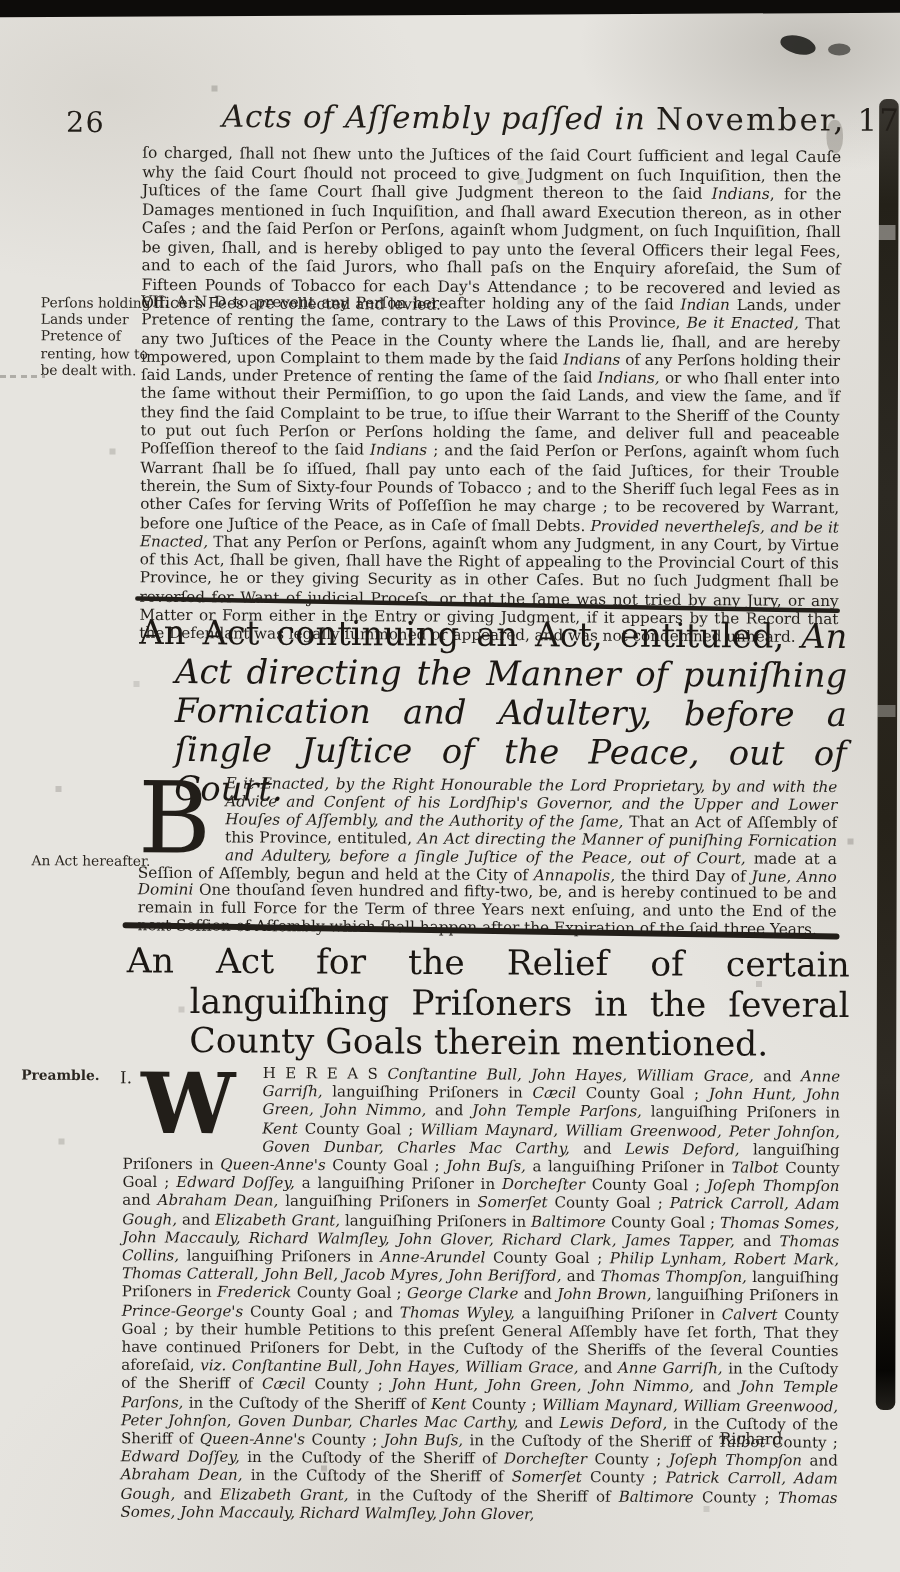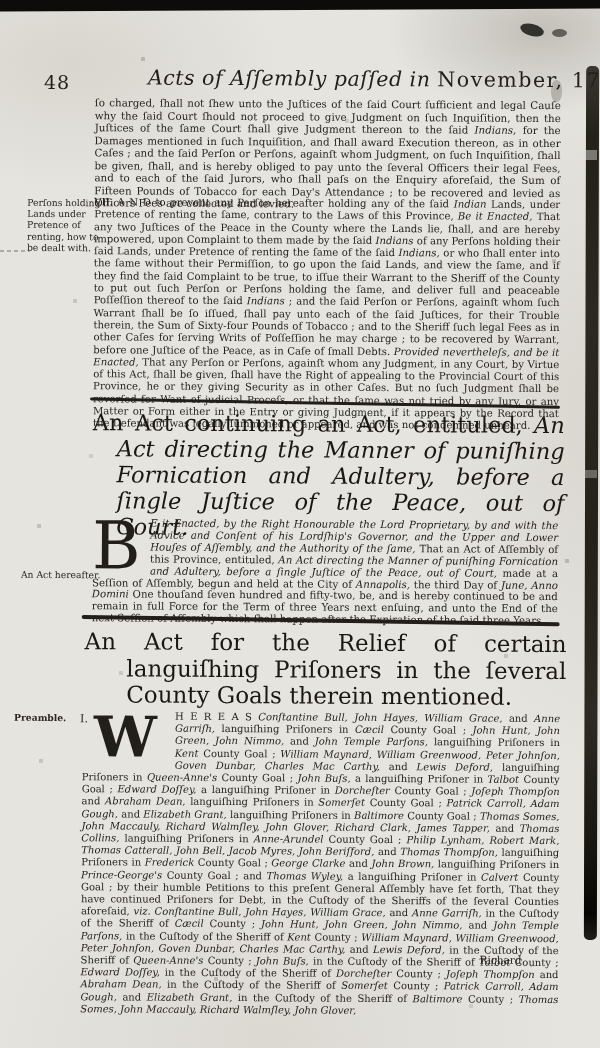--- a/index.html
+++ b/index.html
@@ -79,21 +79,21 @@
   <div class="top-edge-blob2"></div>
   <div class="top-smudge"></div>
   <div class="right-edge"></div>
   <div class="right-edge-gap1"></div>
   <div class="right-edge-gap2"></div>
   <div class="left-dashes"></div>
   <div class="speckles"></div>
 
   <div class="tilt">
 
-    <div class="abs pagenum">48</div>
+    <div class="abs pagenum">26</div>
     <div class="abs runhead it"><span>Acts of Aſſembly paſſed in </span><span class="rom">November, 1756.</span></div>
 
     <div class="abs body-par p1"><span>ſo charged, ſhall not ſhew unto the Juſtices of the ſaid Court ſufficient and legal Cauſe why the ſaid Court ſhould not proceed to give Judgment on ſuch Inquiſition, then the Juſtices of the ſame Court ſhall give Judgment thereon to the ſaid </span><span class="it">Indians</span><span>, for the Damages mentioned in ſuch Inquiſition, and ſhall award Execution thereon, as in other Caſes ; and the ſaid Perſon or Perſons, againſt whom Judgment, on ſuch Inquiſition, ſhall be given, ſhall, and is hereby obliged to pay unto the ſeveral Officers their legal Fees, and to each of the ſaid Jurors, who ſhall paſs on the Enquiry aforeſaid, the Sum of Fifteen Pounds of Tobacco for each Day's Attendance ; to be recovered and levied as Officers Fees are collected and levied.</span></div>
 
     <div class="abs marginnote mn1">Perſons holding Lands under Pretence of renting, how to be dealt with.</div>
     <div class="abs body-par p2"><span>VII. A N D to prevent any Perſon hereafter holding any of the ſaid </span><span class="it">Indian</span><span> Lands, under Pretence of renting the ſame, contrary to the Laws of this Province, </span><span class="it">Be it Enacted,</span><span> That any two Juſtices of the Peace in the County where the Lands lie, ſhall, and are hereby impowered, upon Complaint to them made by the ſaid </span><span class="it">Indians</span><span> of any Perſons holding their ſaid Lands, under Pretence of renting the ſame of the ſaid </span><span class="it">Indians,</span><span> or who ſhall enter into the ſame without their Permiſſion, to go upon the ſaid Lands, and view the ſame, and if they find the ſaid Complaint to be true, to iſſue their Warrant to the Sheriff of the County to put out ſuch Perſon or Perſons holding the ſame, and deliver full and peaceable Poſſeſſion thereof to the ſaid </span><span class="it">Indians</span><span> ; and the ſaid Perſon or Perſons, againſt whom ſuch Warrant ſhall be ſo iſſued, ſhall pay unto each of the ſaid Juſtices, for their Trouble therein, the Sum of Sixty-four Pounds of Tobacco ; and to the Sheriff ſuch legal Fees as in other Caſes for ſerving Writs of Poſſeſſion he may charge ; to be recovered by Warrant, before one Juſtice of the Peace, as in Caſe of ſmall Debts.  </span><span class="it">Provided nevertheleſs, and be it Enacted,</span><span> That any Perſon or Perſons, againſt whom any Judgment, in any Court, by Virtue of this Act, ſhall be given, ſhall have the Right of appealing to the Provincial Court of this Province, he or they giving Security as in other Caſes.  But no ſuch Judgment ſhall be reverſed for Want of judicial Proceſs, or that the ſame was not tried by any Jury, or any Matter or Form either in the Entry or giving Judgment, if it appears by the Record that the Defendant was legally ſummoned or appeared, and was not condemned unheard.</span></div>
 
     <div class="abs rule rule1"></div>
     <div class="abs acthead h2"><span>An Act continuing an Act, entituled, </span><span class="it">An Act directing the Manner of puniſhing Fornication and Adultery, before a ſingle Juſtice of the Peace, out of Court.</span></div>
 

